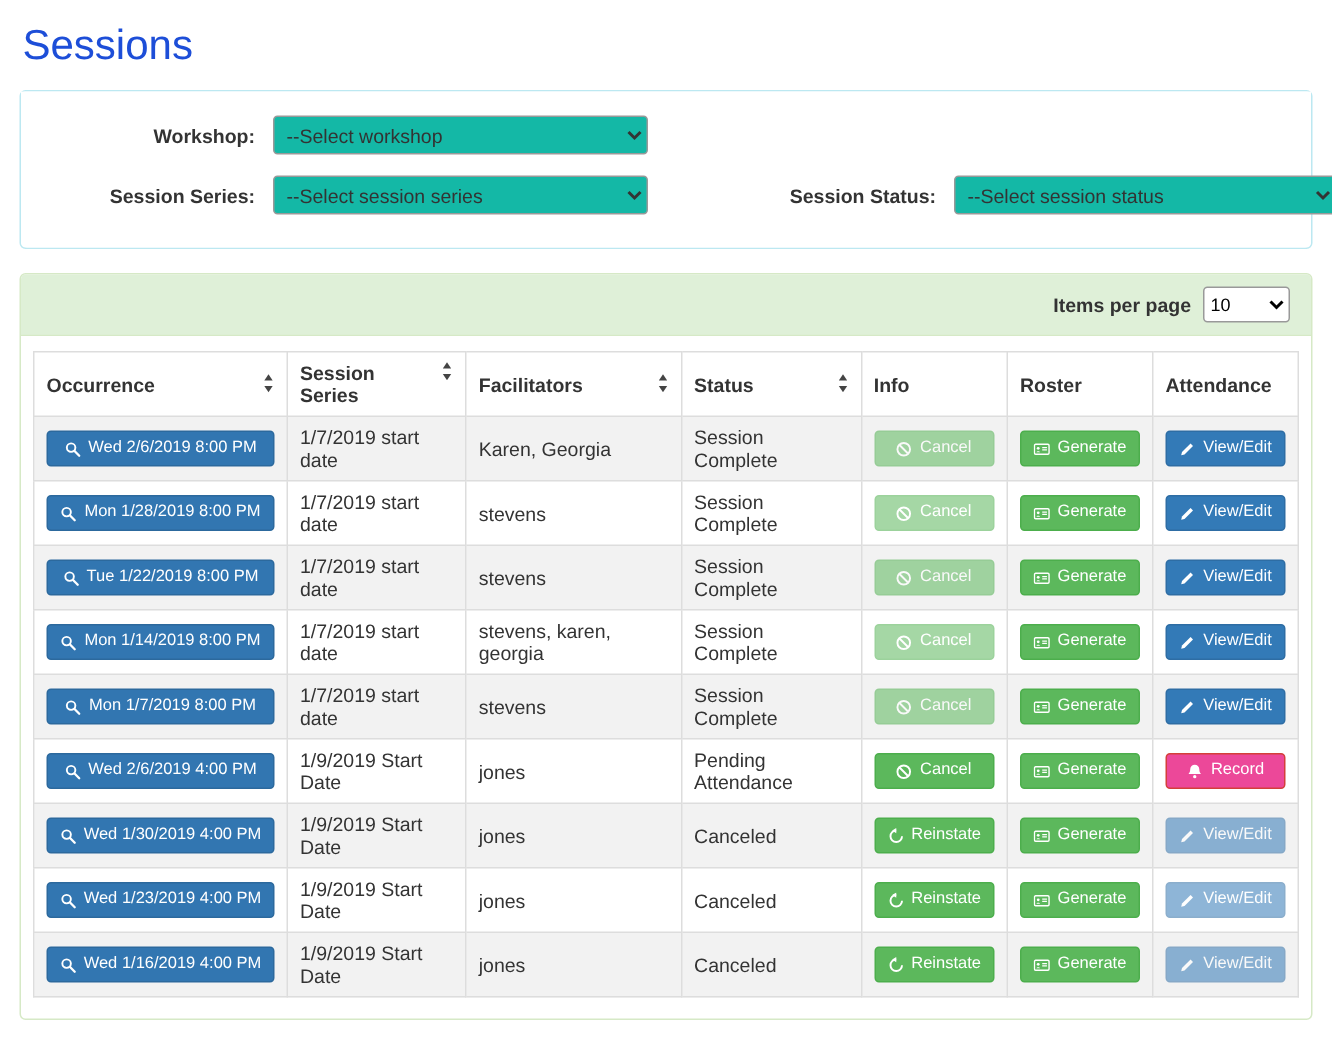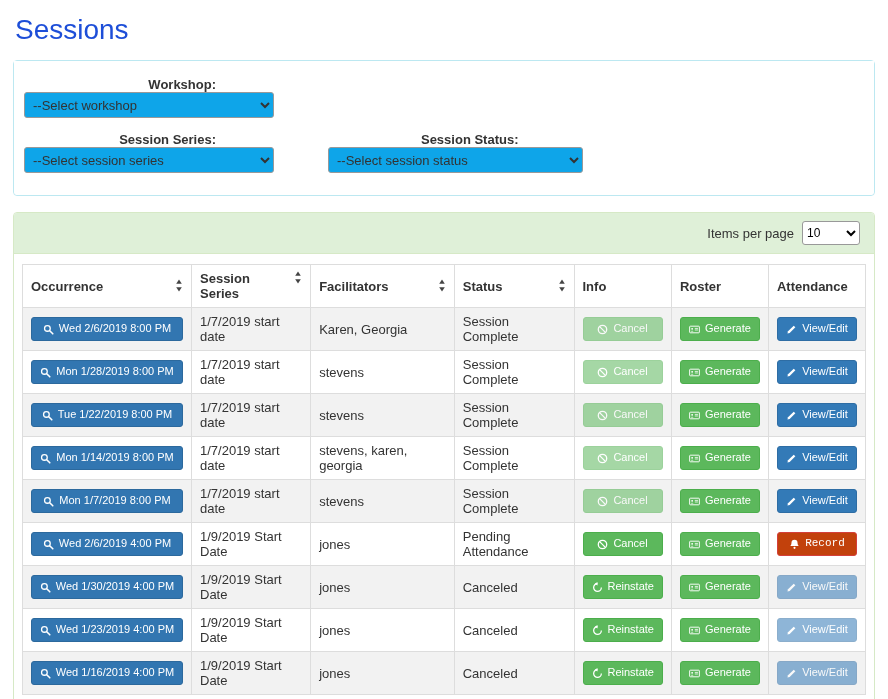--- a/index.html
+++ b/index.html
@@ -16,32 +16,32 @@
 
   .panel-filter { border-color:#bce8f1; }
   .panel-filter .panel-heading { background:#d9edf7; border-color:#bce8f1; color:#31708f; }
   .filter-toggle { display:inline-flex; align-items:center; gap:6px; cursor:pointer; }
   .minus-ic { display:inline-flex; color:#2a6496; }
   .minus-ic svg { width:14px; height:14px; display:block; }
 
   .filter-body { padding:16px 10px 20px 10px; background:#fff; border-radius:0 0 4px 4px; }
   .form-row { display:flex; align-items:center; margin-bottom:14px; }
   .form-row:last-child { margin-bottom:2px; }
-  .form-group { display:flex; align-items:center;flex-direction:column; }
+  .form-group { display:flex; align-items:center; }
   .form-group label { width:158px; text-align:right; font-weight:bold; font-size:13px; padding-right:12px; color:#333; }
   .form-group.right { margin-left:54px; }
   .form-group.right label { width:150px; }
   select.form-control { width:250px; height:26px; font-size:13px; color:#333;
-    border:1px solid #999; border-radius:3px; background:#0ea5e9; padding:2px 4px; }
+    border:1px solid #999; border-radius:3px; background:#14b8a6; padding:2px 4px; }
   .form-group.right select.form-control { width:255px; }
 
   .panel-table { border-color:#d6e9c6; }
   .panel-table .panel-heading { background:#dff0d8; border-color:#d6e9c6; color:#333;
     display:flex; justify-content:flex-end; align-items:center; gap:8px; font-size:13px; padding:8px 14px; }
-  .ipp-label { font-weight:normal; }
+  .ipp-label { font-weight:bold; }
   .ipp-select { width:58px; height:24px; font-size:12px; border:1px solid #999; border-radius:3px; background:#fff; }
 
   .panel-table .panel-body { padding:10px 8px 14px 8px; }
 
   table.sessions { width:100%; border-collapse:collapse; font-size:13px; }
   .sessions th, .sessions td { border:1px solid #ddd; padding:6px 8px; text-align:left; vertical-align:middle; }
   .sessions th { background:#fff; font-weight:bold; height:32px; }
   .sessions tbody tr:nth-child(odd) { background:#f2f2f2; }
   .sessions tbody tr:nth-child(even) { background:#fff; }
   .sessions tbody td { height:33px; }
@@ -55,21 +55,21 @@
 
   
   .btn { display:inline-flex; align-items:center; justify-content:center; gap:5px;
     border-radius:3px; font-size:11px; color:#fff; border:1px solid transparent;
     padding:4px 8px; cursor:pointer; font-family:inherit; white-space:nowrap; line-height:1.2; }
   .btn .ic { display:inline-flex; }
   .btn .ic svg { width:11px; height:11px; display:block; }
   .btn-occ { background:#3276b1; border-color:#2c699d; width:152px; }
   .btn-green { background:#5cb85c; border-color:#4cae4c; min-width:80px; }
   .btn-blue  { background:#337ab7; border-color:#2e6da4; min-width:80px; }
-  .btn-red   { background:#c2410c; border-color:#d43f3a; min-width:80px;font-family:Liberation Mono, monospace; }
+  .btn-red   { background:#ec4899; border-color:#d43f3a; min-width:80px; }
   .is-disabled { opacity:.55; cursor:default; }
 </style>
 </head>
 <body>
 
 <div class="page">
   <div class="container">
 
     <h1 class="page-title">Sessions</h1>
 

